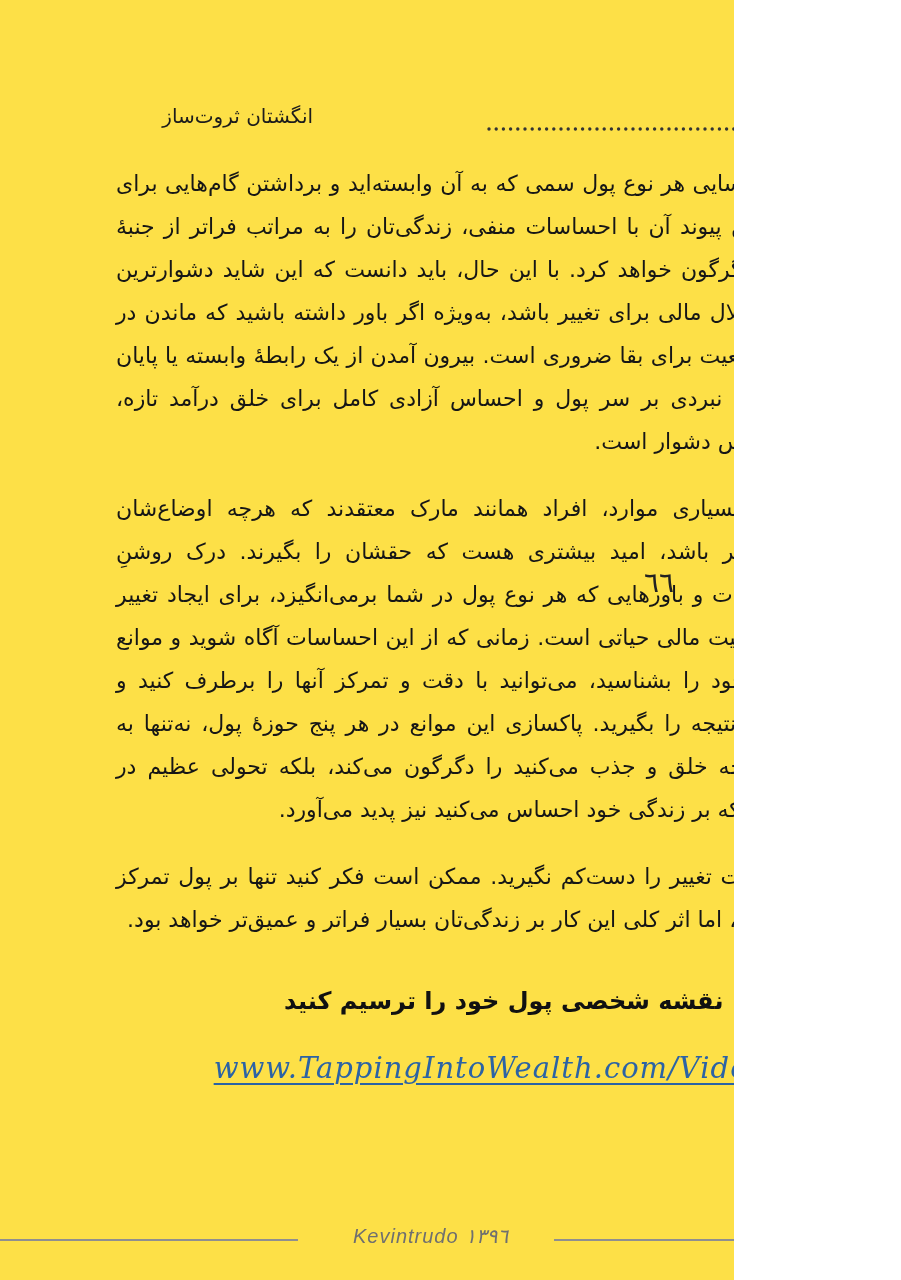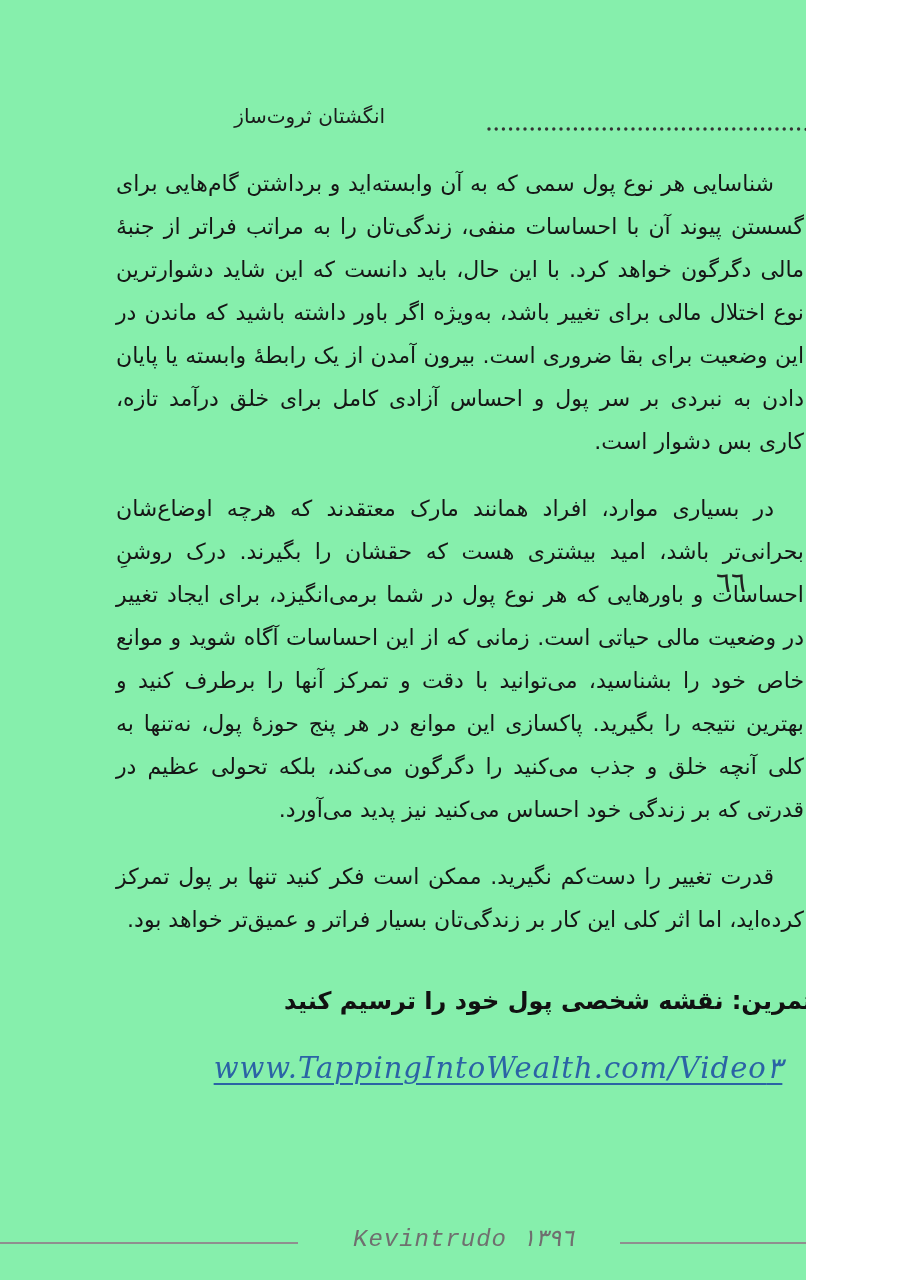--- a/index.html
+++ b/index.html
@@ -1,20 +1,20 @@
 <!DOCTYPE html>
 <html lang="fa"><head>
 <meta charset="utf-8">
 <style>
   html, body { margin: 0; padding: 0; background: #ffffff; }
   #page {
     position: relative;
-    width: 806px;
+    width: 734px;
     height: 1280px;
-    background: #86efac;
+    background: #fde047;
     overflow: hidden;
     font-family: "DejaVu Sans", sans-serif;
     color: #161616;
   }
   
   .header-title {
     position: absolute;
     top: 104px;
     right: 421px;
     font-size: 20px;
@@ -93,23 +93,23 @@
     right: 0;
     display: flex;
     align-items: center;
     direction: ltr;
   }
   .rule { height: 2px; background: #8f8f8f; }
   .rule-left { width: 298px; }
   .rule-right { flex: 1; }
   .footer-credit {
     margin: 0 46px 8px 55px;
-    font-family: Liberation Mono, monospace;
+    font-family: Liberation Sans, sans-serif;
     font-style: italic;
-    font-size: 24px;
+    font-size: 20px;
     letter-spacing: 1px;
     color: #6f6f6f;
     white-space: nowrap;
   }
 </style>
 </head>
 <body>
 
 <div id="page">
 

